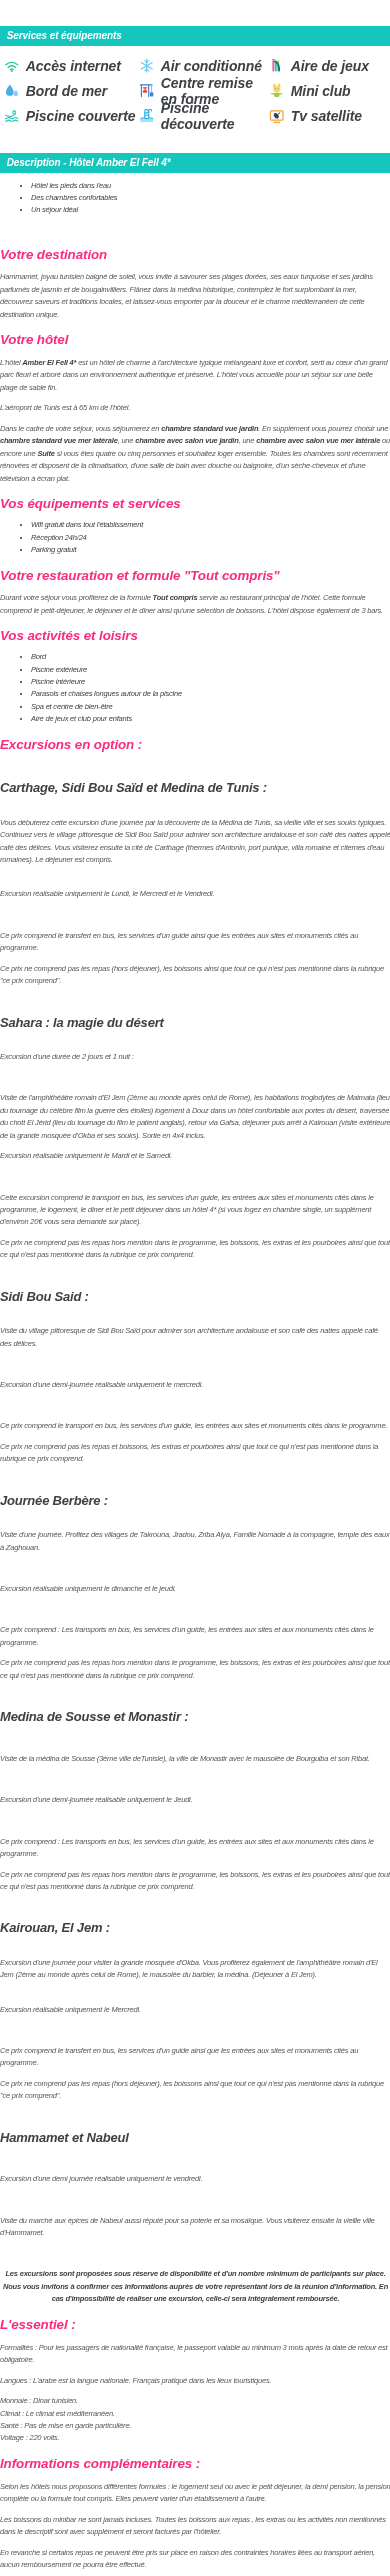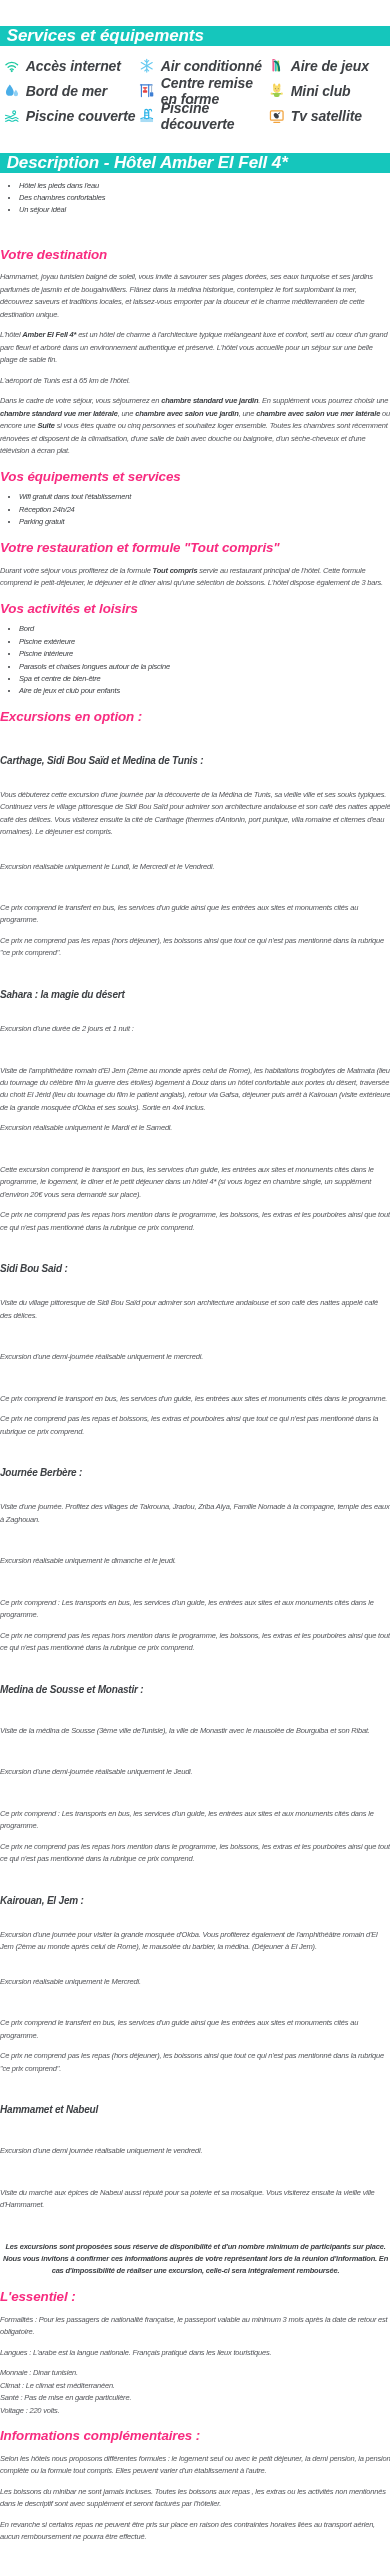--- a/index.html
+++ b/index.html
@@ -13,50 +13,50 @@
     width:391px;
     font-family:"Liberation Sans","DejaVu Sans",sans-serif;
     font-style:italic;
     color:var(--text);
   }
   #page{padding:26px 0 10.3px;}
   .banner{
     background:var(--teal);
     color:#fff;
     font-weight:bold;
-    font-size:17px;
+    font-size:10px;
     line-height:12.4px;
     padding:3.6px 6.7px 4.1px;
     letter-spacing:-0.1px;
   }
   .amenities + .banner{margin-top:25px;}
   .amenities{
     display:grid;
     grid-template-columns:135px 130px 1fr;
     margin-top:7.2px;
     padding-left:4.1px;
   }
   .amenity{display:flex;align-items:center;gap:6.2px;height:25px;}
   .aicon{width:15.5px;height:15.5px;flex:0 0 15.5px;display:inline-flex;}
   .aicon svg{width:15.5px;height:15.5px;display:block;}
   .alabel{font-size:14px;font-weight:bold;color:var(--dark);letter-spacing:-0.1px;}
-  .bullets{margin:6.2px 0 0;padding:0 0 0 19px;}
+  .bullets{margin:6.2px 0 0;padding:0 0 0 31px;}
   .bullets li{font-size:7.5px;line-height:12.4px;letter-spacing:-0.2px;color:var(--dark);}
   .bullets li::marker{color:#3a3d41;font-size:6.2px;}
   .heading{
     color:var(--pink);
     font-size:13.4px;
     line-height:17.5px;
     font-weight:bold;
     margin:10.3px 0 0;
     letter-spacing:-0.1px;
     font-style:italic;
   }
   .para{font-size:7.5px;line-height:12.4px;margin:8.2px 0 0;letter-spacing:-0.2px;}
-  .para.sub{font-weight:bold;color:var(--dark);margin-top:29px;font-size:10px;}
+  .para.sub{font-weight:bold;color:var(--dark);margin-top:29px;font-size:13px;}
   .bold{font-weight:bold;color:var(--dark);text-align:center;}
   .para.bold{font-weight:bold;color:var(--dark);}
   .heading.mt56{margin-top:29px;}
   .para.mt0{margin-top:0;}
   .para.mt40{margin-top:22px;}
   .para.mt56{margin-top:29px;}
 </style>
 </head>
 <body>
 
@@ -191,20 +191,21 @@
       </div>
     </div>
     <div class="banner"><span>Description - Hôtel Amber El Fell 4*</span></div>
     <ul class="bullets">
       <li>Hôtel les pieds dans l'eau</li>
       <li>Des chambres confortables</li>
       <li>Un séjour idéal</li>
     </ul>
     <h2 class="heading mt56">Votre destination</h2>
     <p class="para">Hammamet, joyau tunisien baigné de soleil, vous invite à savourer ses plages dorées, ses eaux turquoise et ses jardins parfumés de jasmin et de bougainvilliers. Flânez dans la médina historique, contemplez le fort surplombant la mer, découvrez saveurs et traditions locales, et laissez-vous emporter par la douceur et le charme méditerranéen de cette destination unique.</p>
+    <h2 class="heading">Votre hôtel</h2>
     <p class="para"><span>L'hôtel </span><span class="bold">Amber El Fell 4*</span><span> est un hôtel de charme à l'architecture typique mélangeant luxe et confort, serti au cœur d'un grand parc fleuri et arboré dans un environnement authentique et préservé. L'hôtel vous accueille pour un séjour sur une belle plage de sable fin.</span></p>
     <p class="para">L'aéroport de Tunis est à 65 km de l'hôtel.</p>
     <p class="para"><span>Dans le cadre de votre séjour, vous séjournerez en </span><span class="bold">chambre standard vue jardin</span><span>. En supplément vous pourrez choisir une </span><span class="bold">chambre standard vue mer latérale</span><span>, une </span><span class="bold">chambre avec salon vue jardin</span><span>, une </span><span class="bold">chambre avec salon vue mer latérale</span><span> ou encore une </span><span class="bold">Suite</span><span> si vous êtes quatre ou cinq personnes et souhaitez loger ensemble. Toutes les chambres sont récemment rénovées et disposent de la climatisation, d'une salle de bain avec douche ou baignoire, d'un sèche-cheveux et d'une télévision à écran plat.</span></p>
     <h2 class="heading">Vos équipements et services</h2>
     <ul class="bullets">
       <li>Wifi gratuit dans tout l'établissement</li>
       <li>Réception 24h/24</li>
       <li>Parking gratuit</li>
     </ul>
     <h2 class="heading">Votre restauration et formule "Tout compris"</h2>

